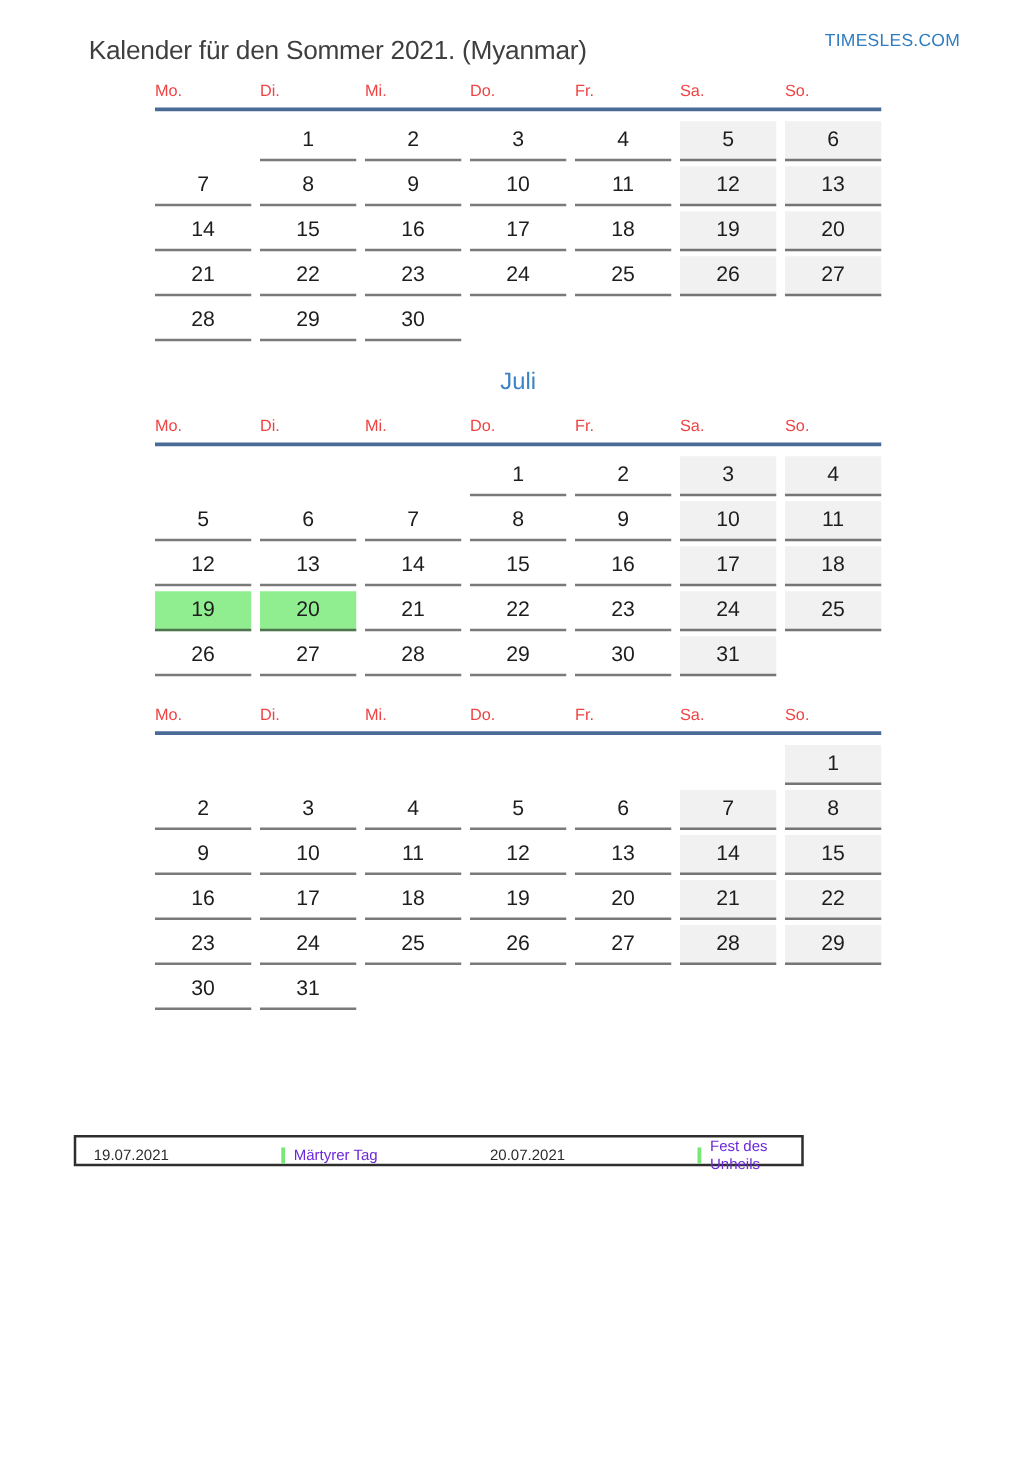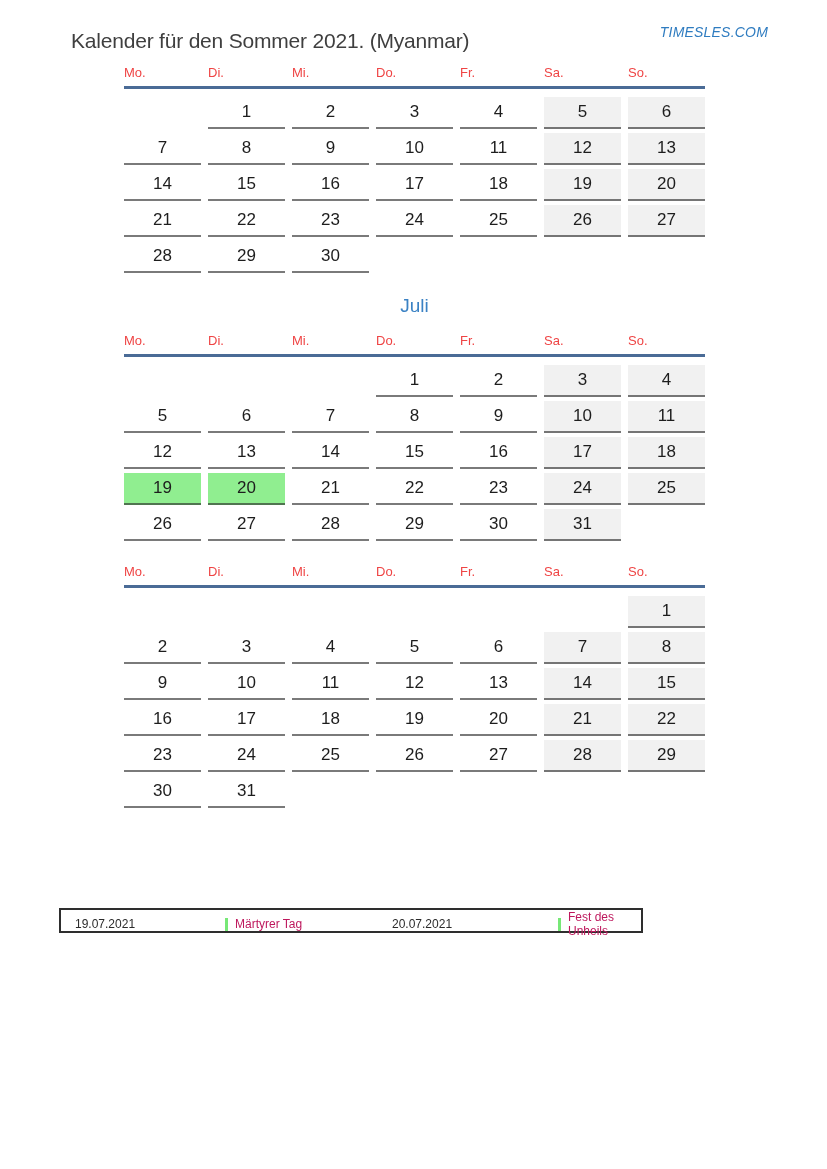--- a/index.html
+++ b/index.html
@@ -14,21 +14,21 @@
   body{
     width:827px;height:1169px;position:relative;background:#ffffff;
     font-family:"Liberation Sans", sans-serif;color:#1d1d1d;overflow:hidden;
   }
   .header-title{
     position:absolute;left:59px;top:17px;margin:12px;
     font-size:21px;font-weight:400;color:#3f3f3f;letter-spacing:-0.2px;
   }
   .site-link{
     position:absolute;right:59px;top:24px;
-    font-size:14px;color:#2f7cc0;text-decoration:none;cursor:pointer;letter-spacing:0.2px;font-style:italic;
+    font-size:14px;color:#2f7cc0;text-decoration:none;cursor:pointer;letter-spacing:0.2px;
   }
   .months{position:absolute;left:124px;top:64px;width:581px;}
   .month{margin-bottom:22px;}
   .month-title{
     margin:0 0 15px;text-align:center;
     font-size:19px;font-weight:400;color:var(--accent-blue);
   }
   .weekrow,.daygrid{
     display:grid;grid-template-columns:repeat(7,77px);column-gap:7px;
   }
@@ -43,21 +43,21 @@
   .cell.has-day{border-bottom:2px solid rgba(40,40,40,0.62);}
   .cell.weekend{background:var(--weekend-bg);}
   .cell.highlight{background:var(--highlight-green);}
   .legend{
     position:absolute;left:59px;top:908px;width:584px;height:25px;
     border:2px solid #2e2e2e;background:#ffffff;
     display:grid;grid-template-columns:150px 167px 166px 1fr;
     align-items:center;padding:0 14px;
   }
   .legend-date{font-size:12px;color:#2b2b2b;}
-  .legend-event{display:flex;align-items:center;font-size:12px;color:#be185d;}
+  .legend-event{display:flex;align-items:center;font-size:12px;color:#6d28d9;}
   .legend-marker{
     display:inline-block;width:3px;height:13px;background:var(--marker-green);
     margin-right:7px;flex:0 0 auto;
   }
 </style>
 </head>
 <body>
 
 <h1 class="header-title">Kalender für den Sommer 2021. (Myanmar)</h1>
 

